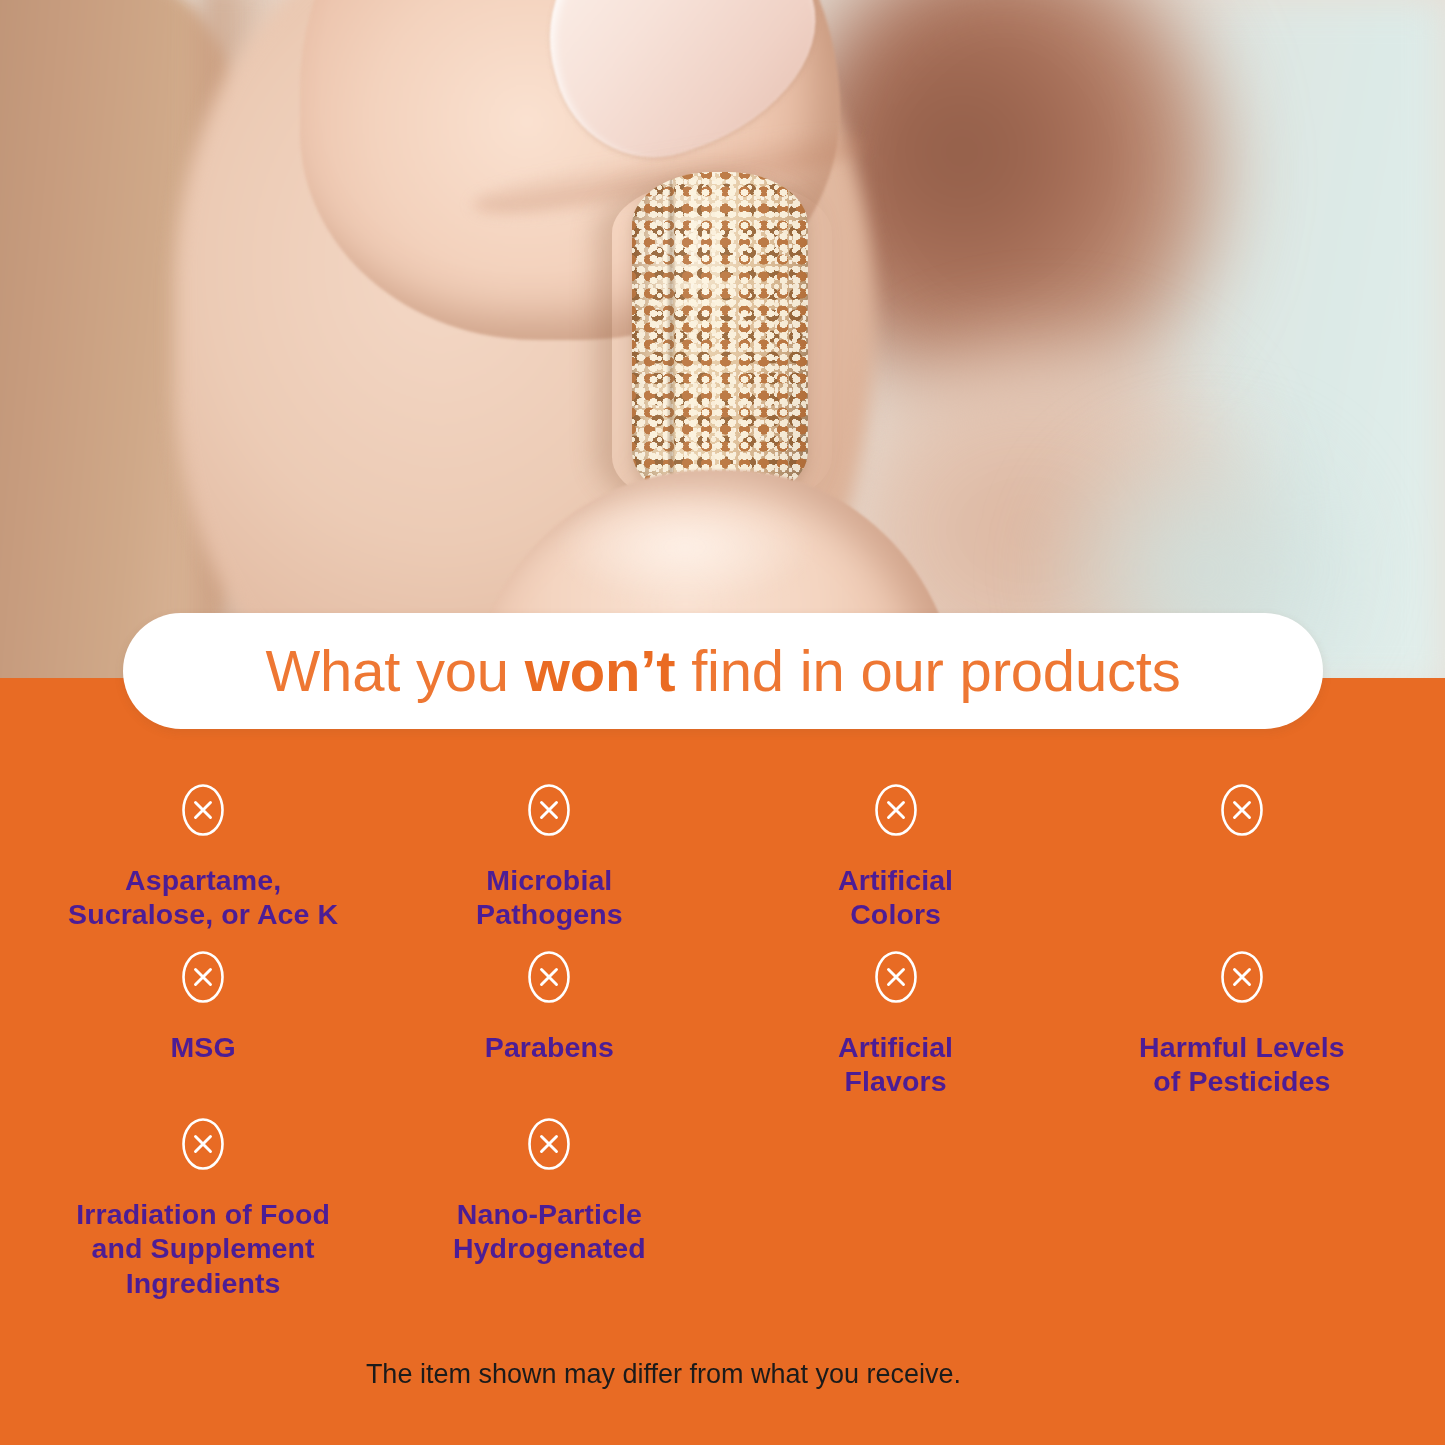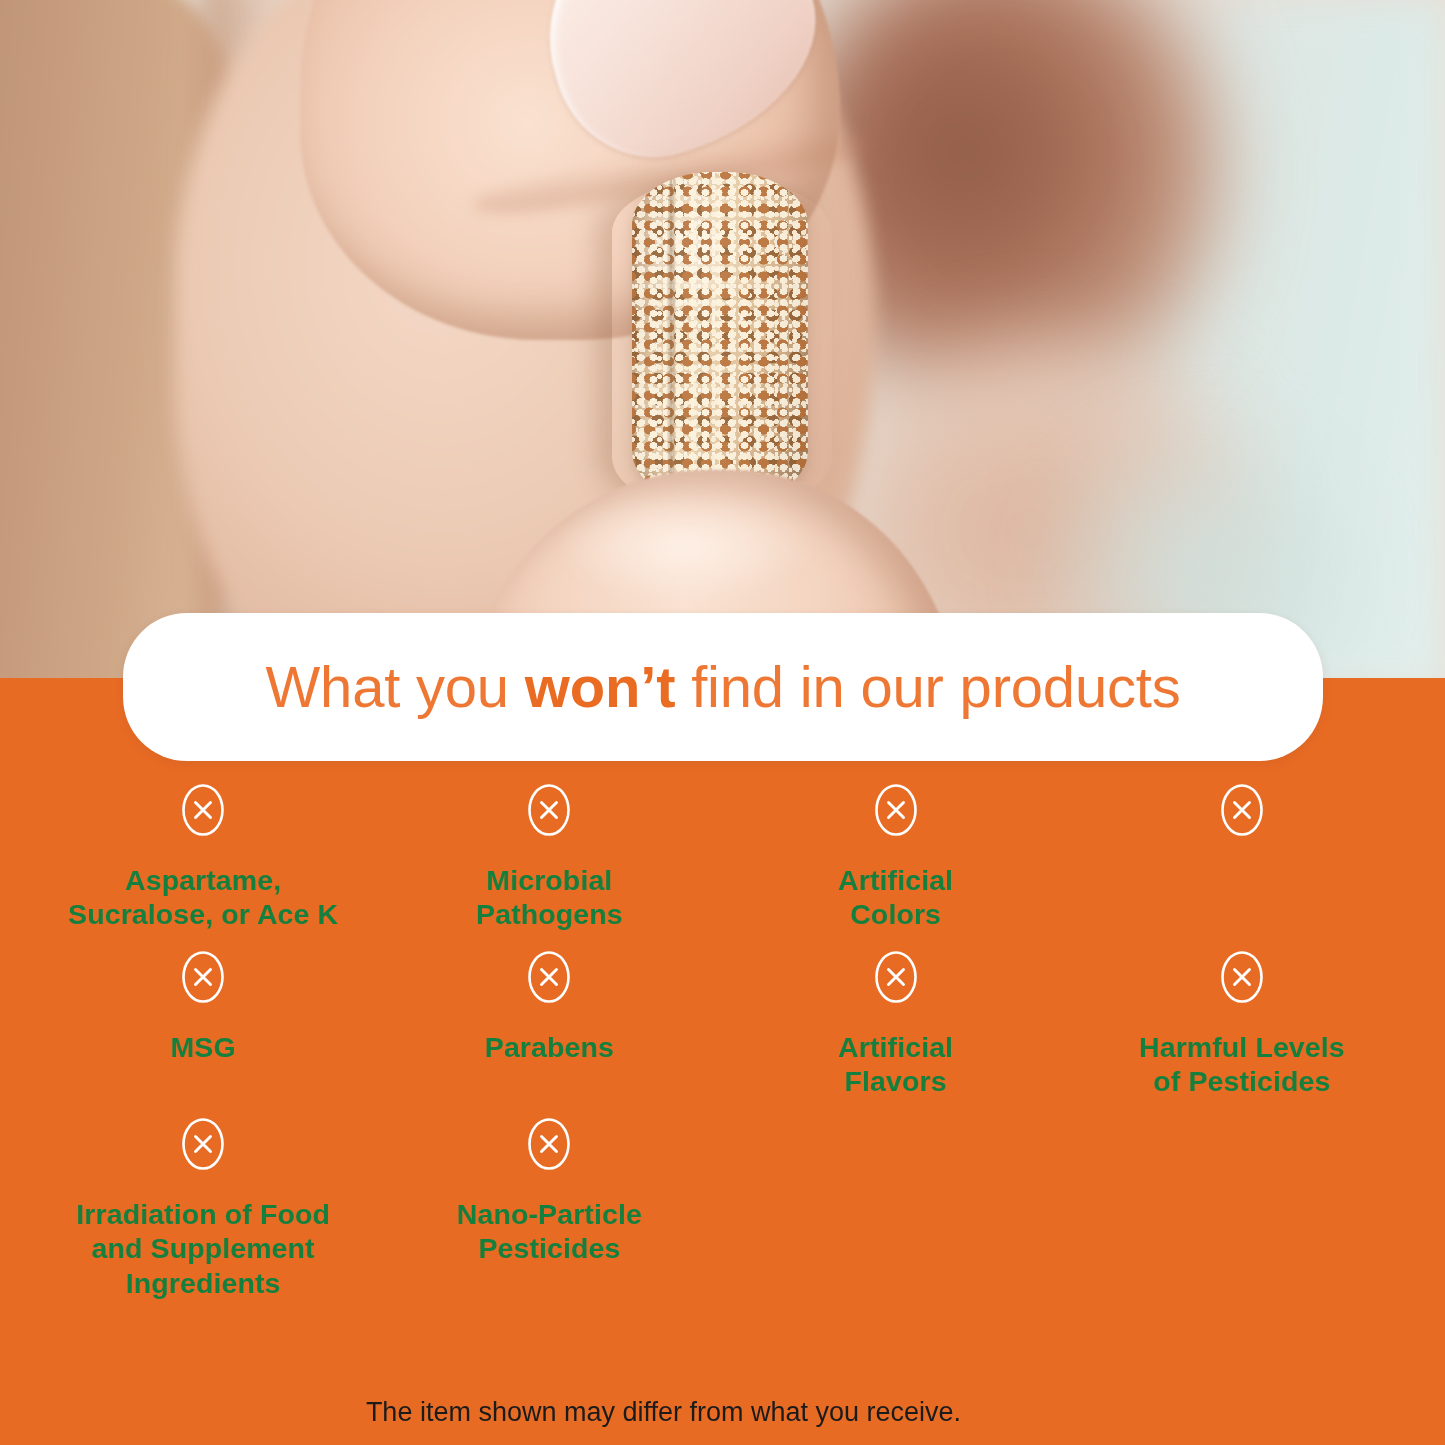--- a/index.html
+++ b/index.html
@@ -194,21 +194,21 @@
     height: 767px;
     background: #e86b24;
   }
 
   
   .title-pill {
     position: absolute;
     left: 123px;
     top: 613px;
     width: 1200px;
-    height: 148px;
+    height: 116px;
     background: #ffffff;
     border-radius: 64px;
     display: flex;
     align-items: center;
     justify-content: center;
     box-shadow: 0 3px 10px rgba(120,70,40,.12);
   }
   .title-text {
     font-size: 58px;
     line-height: 1;
@@ -233,33 +233,33 @@
   }
   .cell {
     display: flex;
     flex-direction: column;
     align-items: center;
     text-align: center;
     padding: 0 14px;
   }
   .xicon { display: block; margin-bottom: 21px; }
   .cell-label {
-    color: #15803d;
+    color: #4c1d95;
     font-size: 28.5px;
     line-height: 1.21;
     font-weight: 700;
     letter-spacing: .1px;
     white-space: pre-line;
   }
 
   
   .footer {
     position: absolute;
     left: 0;
-    top: 1396px;
+    top: 1358px;
     width: 1327px;
     text-align: center;
     color: #1b1b1b;
     font-size: 27px;
     line-height: 1.2;
     font-weight: 400;
   }
 </style>
 </head>
 <body>
@@ -393,20 +393,20 @@
 
 
     <div class="cell">
       <span class="xicon">
         <svg width="46" height="56" viewBox="0 0 46 56" aria-hidden="true">
           <ellipse cx="23" cy="28" rx="19.5" ry="24.5" fill="none" stroke="#ffffff" stroke-width="2.6"></ellipse>
           <path d="M15.5 20.5 L30.5 35.5 M30.5 20.5 L15.5 35.5" stroke="#ffffff" stroke-width="2.9" stroke-linecap="round"></path>
         </svg>
       </span>
       <div class="cell-label">Nano-Particle
-Pesticides</div>
+Hydrogenated</div>
     </div>
 
   </div>
 
   <div class="footer">The item shown may differ from what you receive.</div>
 
 </div>
 
 </body></html>

